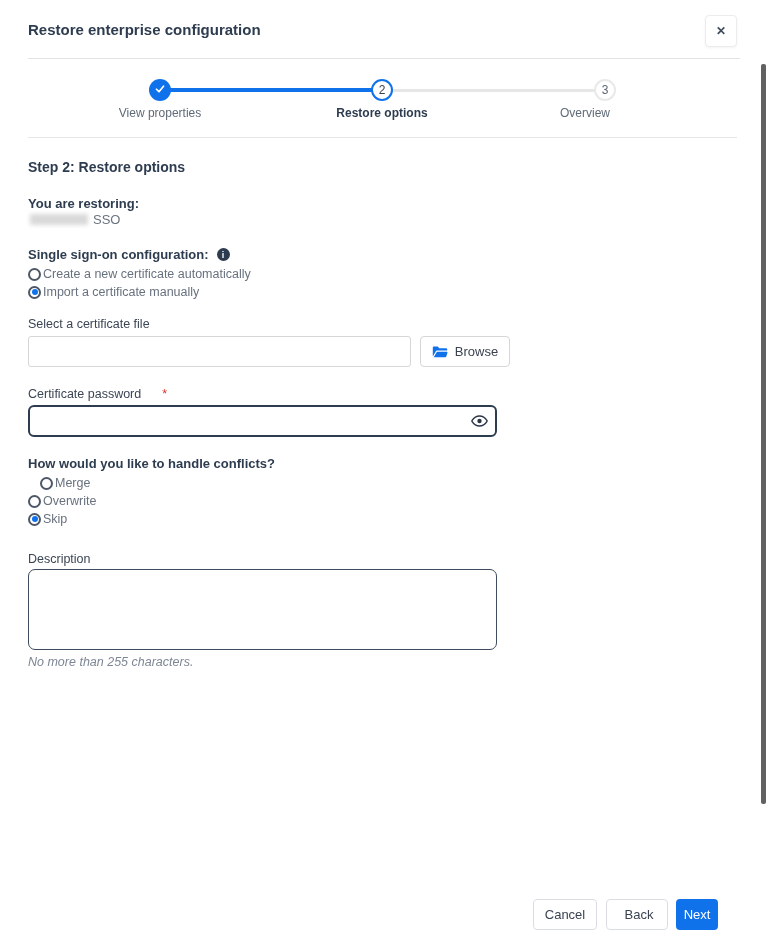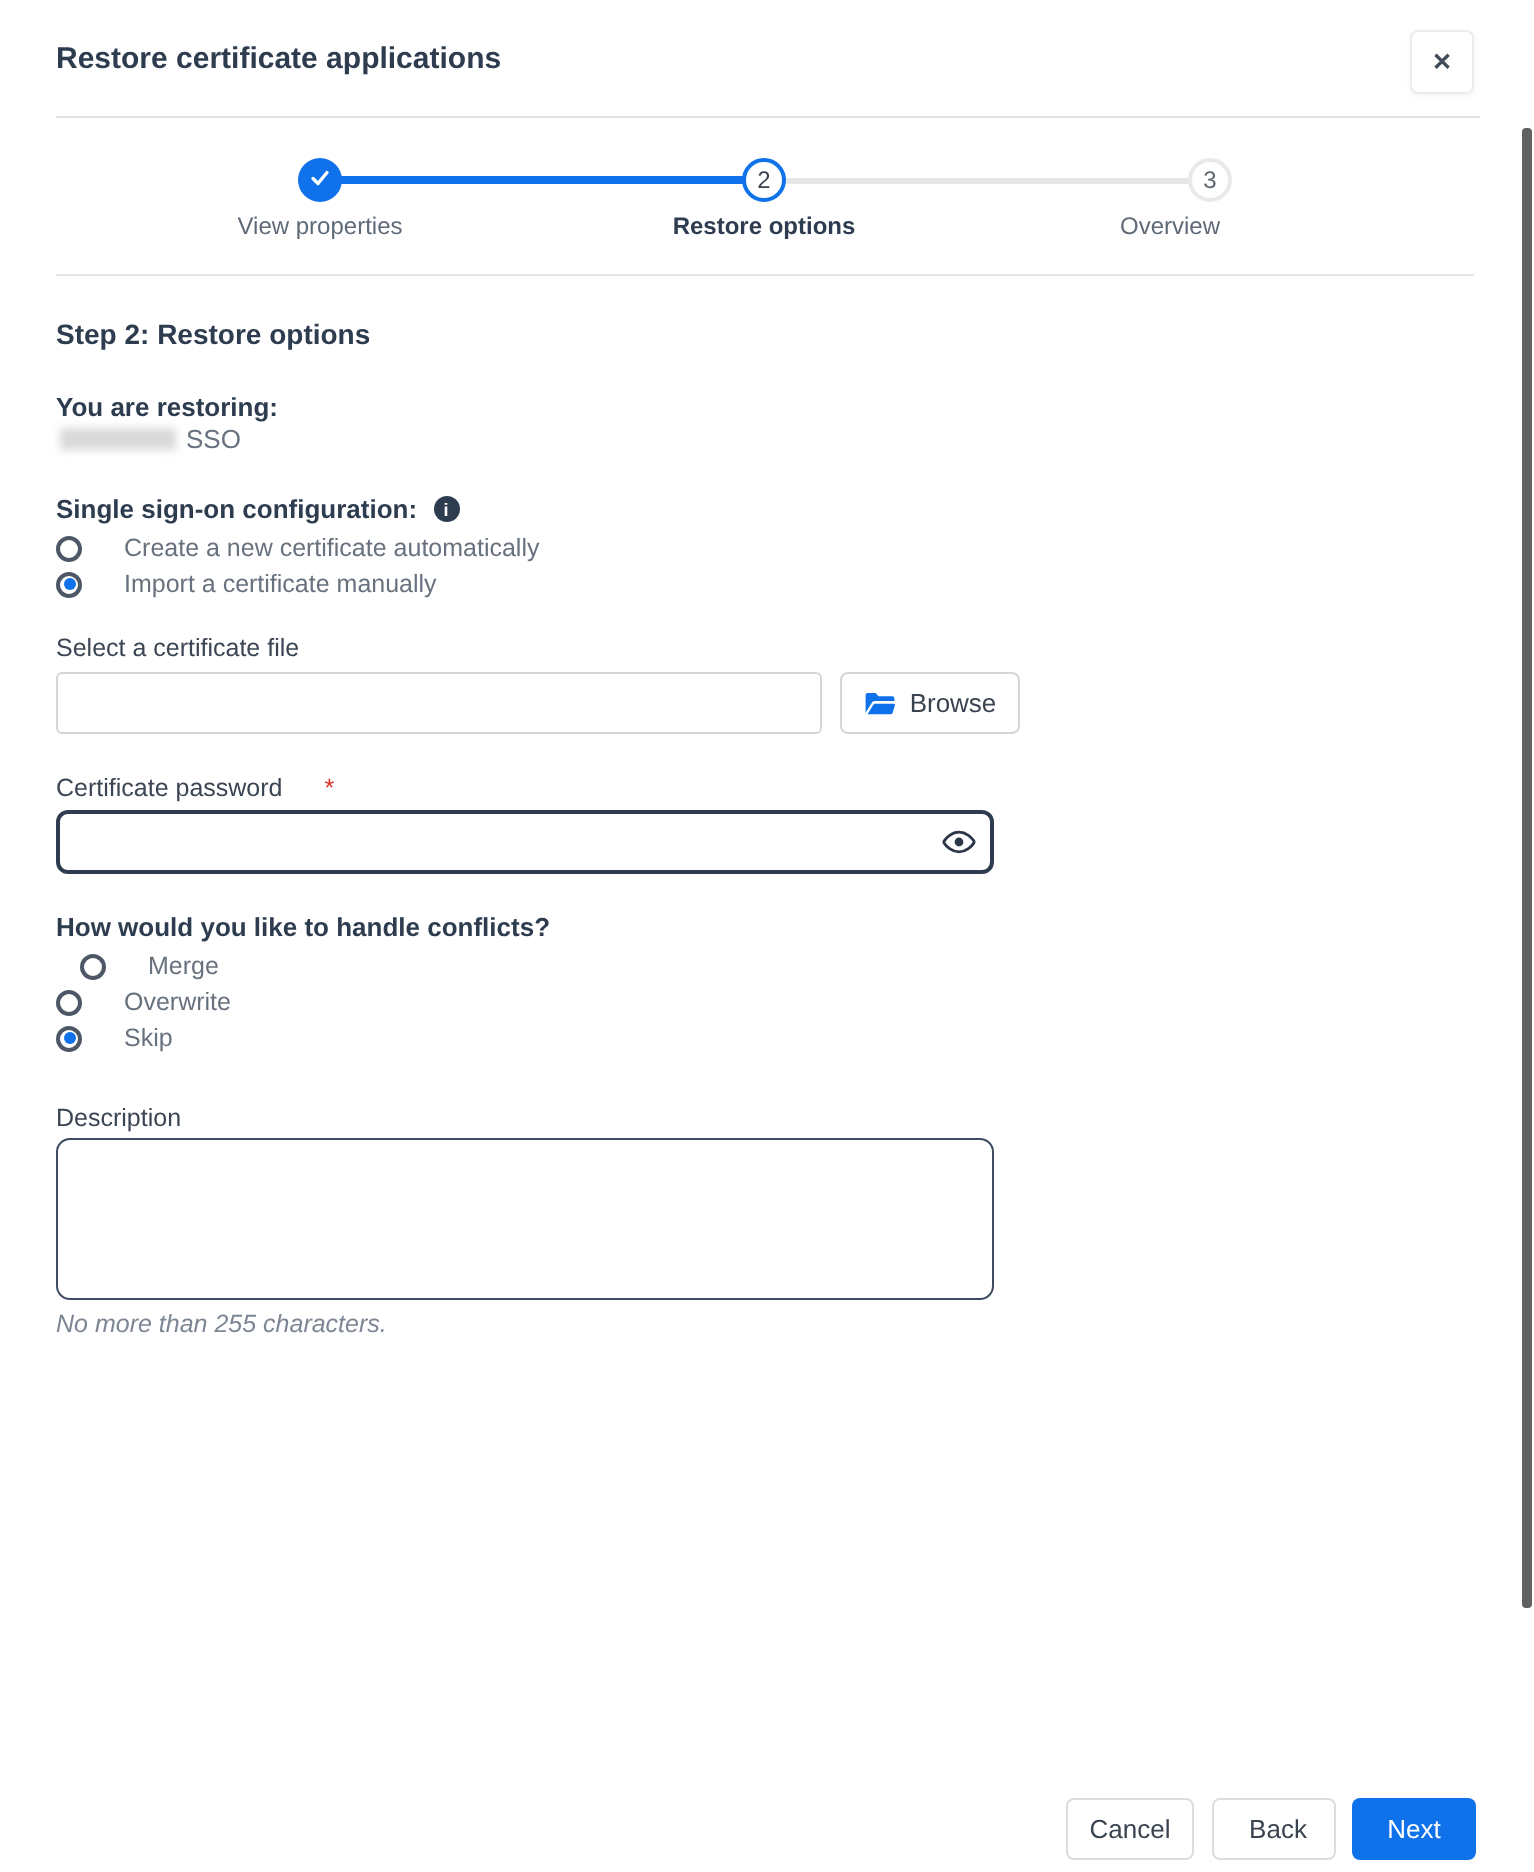--- a/index.html
+++ b/index.html
@@ -45,21 +45,21 @@
   .restoring-row { left:28px; top:211px; height:16px; display:flex; align-items:center; }
   .redacted { width:58px; height:11px; background:#d9d9d9; filter:blur(2px); margin:0 5px 0 2px; }
   .restoring-value { font-size:13px; color:#6a7380; }
 
   .group-label-row { display:flex; align-items:center; gap:8px; font-size:13px; font-weight:700; color:#2e3c50; }
   .sso-label-row { left:28px; top:247px; }
   .info-icon {
     width:13px; height:13px; border-radius:50%; background:#2e3c50; color:#fff;
     font-size:9px; font-weight:700; display:flex; align-items:center; justify-content:center;
   }
-  .radio-row { display:flex; align-items:center; gap:21px; height:16px; cursor:pointer; }
+  .radio-row { display:flex; align-items:center; gap:2px; height:16px; cursor:pointer; }
   .radio-label { font-size:12.5px; color:#68717e; }
   .radio {
     width:13px; height:13px; box-sizing:border-box; border:2px solid #4d5766;
     border-radius:50%; background:#fff; position:relative; flex:none;
   }
   .radio.checked::after {
     content:""; position:absolute; inset:1.5px; background:#1072EB; border-radius:50%;
   }
   .sso-opt1 { left:28px; top:266px; }
   .sso-opt2 { left:28px; top:284px; }
@@ -107,28 +107,28 @@
 
   
   .btn {
     height:31px; box-sizing:border-box; border-radius:4px; font-size:13px;
     display:flex; align-items:center; justify-content:center; cursor:pointer;
     font-family:"Liberation Sans", sans-serif;
   }
   .btn-secondary { background:#fff; border:1px solid #dadee3; color:#3a4350; }
   .cancel-btn { left:533px; top:899px; width:64px; }
   .back-btn   { left:606px; top:899px; width:62px;padding-left:10px; }
-  .next-btn   { left:676px; top:899px; width:62px; background:#1072EB; border:none; color:#fff; }
+  .next-btn   { left:676px; top:899px; width:42px; background:#1072EB; border:none; color:#fff; }
 
   .scrollbar-thumb { left:761px; top:64px; width:5px; height:740px; background:#616161; border-radius:2px; cursor:pointer; }
 </style>
 </head>
 <body>
 
-<div class="abs dialog-title">Restore certificate applications</div>
+<div class="abs dialog-title">Restore enterprise configuration</div>
 <button class="abs close-btn">
   <span>✕</span>
 </button>
 <div class="abs hr1"></div>
 
 <div class="abs line-done"></div>
 <div class="abs line-pending"></div>
 <div class="abs step-circle c1">
   <span>
     <svg width="12" height="12" viewBox="0 0 24 24">

